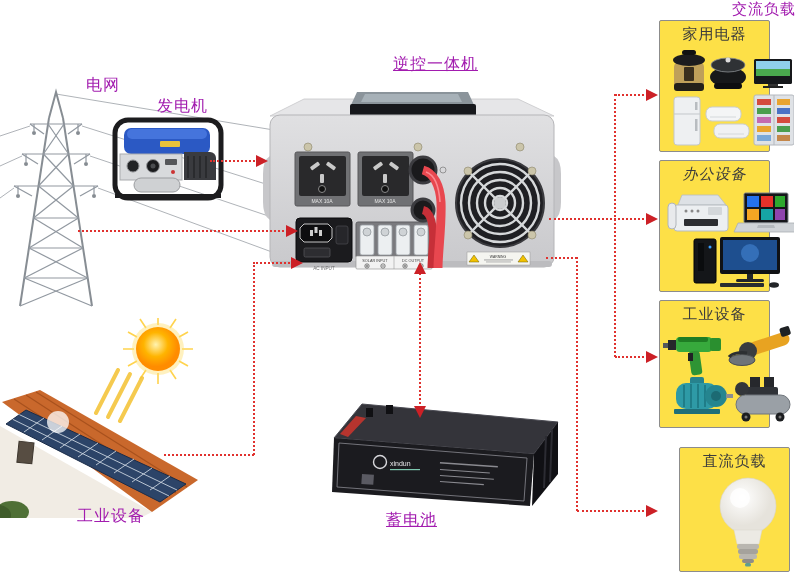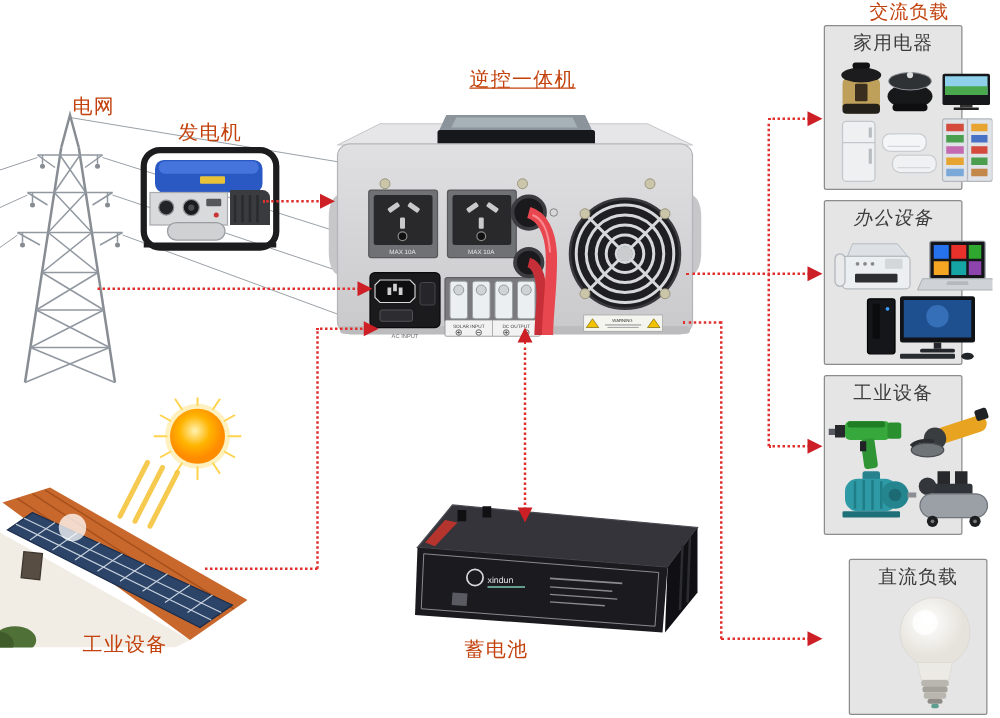--- a/index.html
+++ b/index.html
@@ -1,20 +1,20 @@
 <!DOCTYPE html>
 <html><head>
 <meta charset="utf-8">
 <style>
   html,body{margin:0;padding:0;background:#fff;}
   .canvas{position:relative;width:800px;height:574px;background:#ffffff;overflow:hidden;
           font-family:"Liberation Sans","DejaVu Sans",sans-serif;color:#3a3a3a;}
   .abs{position:absolute;}
-  .lbl{position:absolute;font-size:16px;letter-spacing:1px;color:#c2410c;text-align:center;white-space:nowrap;}
-  .loadbox{position:absolute;left:659px;width:111px;border:1px solid #8c8c8c;border-radius:2px;background:#e5e5e5;box-sizing:border-box;}
+  .lbl{position:absolute;font-size:16px;letter-spacing:1px;color:#a21caf;text-align:right;white-space:nowrap;}
+  .loadbox{position:absolute;left:659px;width:111px;border:1px solid #8c8c8c;border-radius:2px;background:#fde047;box-sizing:border-box;}
   .loadbox .title{position:absolute;top:4px;left:0;width:100%;text-align:center;font-size:15px;letter-spacing:1px;color:#3c3c3c;}
   .dh{position:absolute;height:0;border-top:2px dotted #e0312e;}
   .dv{position:absolute;width:0;border-left:2px dotted #e0312e;}
   .ar{position:absolute;width:0;height:0;border-top:6px solid transparent;border-bottom:6px solid transparent;border-left:12px solid #cc2026;}
   .au{position:absolute;width:0;height:0;border-left:6px solid transparent;border-right:6px solid transparent;border-bottom:12px solid #cc2026;}
   .ad{position:absolute;width:0;height:0;border-left:6px solid transparent;border-right:6px solid transparent;border-top:12px solid #cc2026;}
   svg{display:block;}
 </style>
 </head>
 <body>
@@ -273,21 +273,21 @@
       <text x="236" y="171.5" font-size="3.4" text-anchor="middle" fill="#333" font-family="Liberation Sans,sans-serif">WARNING</text>
       <rect x="222" y="173.5" width="29" height="0.9" fill="#999"></rect>
       <rect x="224" y="175.5" width="25" height="0.9" fill="#aaa"></rect>
     </g>
   </svg>
 
   <div class="lbl" style="left:30px;top:75px;width:90px;">电网</div>
   <div class="lbl" style="left:128px;top:96px;width:80px;">发电机</div>
   <div class="lbl" style="left:358px;top:54px;width:120px;text-decoration:underline;">逆控一体机</div>
   <div class="lbl" style="left:55px;top:506px;width:90px;">工业设备</div>
-  <div class="lbl" style="left:357px;top:510px;width:80px;">蓄电池</div>
+  <div class="lbl" style="left:357px;top:510px;width:80px;text-decoration:underline;">蓄电池</div>
   <div class="lbl" style="left:659px;top:0px;width:137px;font-size:15px;">交流负载</div>
 
   <div class="loadbox" style="top:20px;height:132px;">
     <div class="title">家用电器</div>
     <svg class="abs" style="left:2px;top:23px;" width="132" height="106" viewBox="0 0 132 100">
       <g>
         <rect x="12" y="14" width="30" height="30" rx="6" fill="#bfa05a"></rect>
         <rect x="12" y="36" width="30" height="8" rx="3" fill="#23201a"></rect>
         <ellipse cx="27" cy="13" rx="16" ry="6" fill="#1c1c1e"></ellipse>
         <rect x="20" y="3" width="14" height="5" rx="2.5" fill="#111"></rect>

